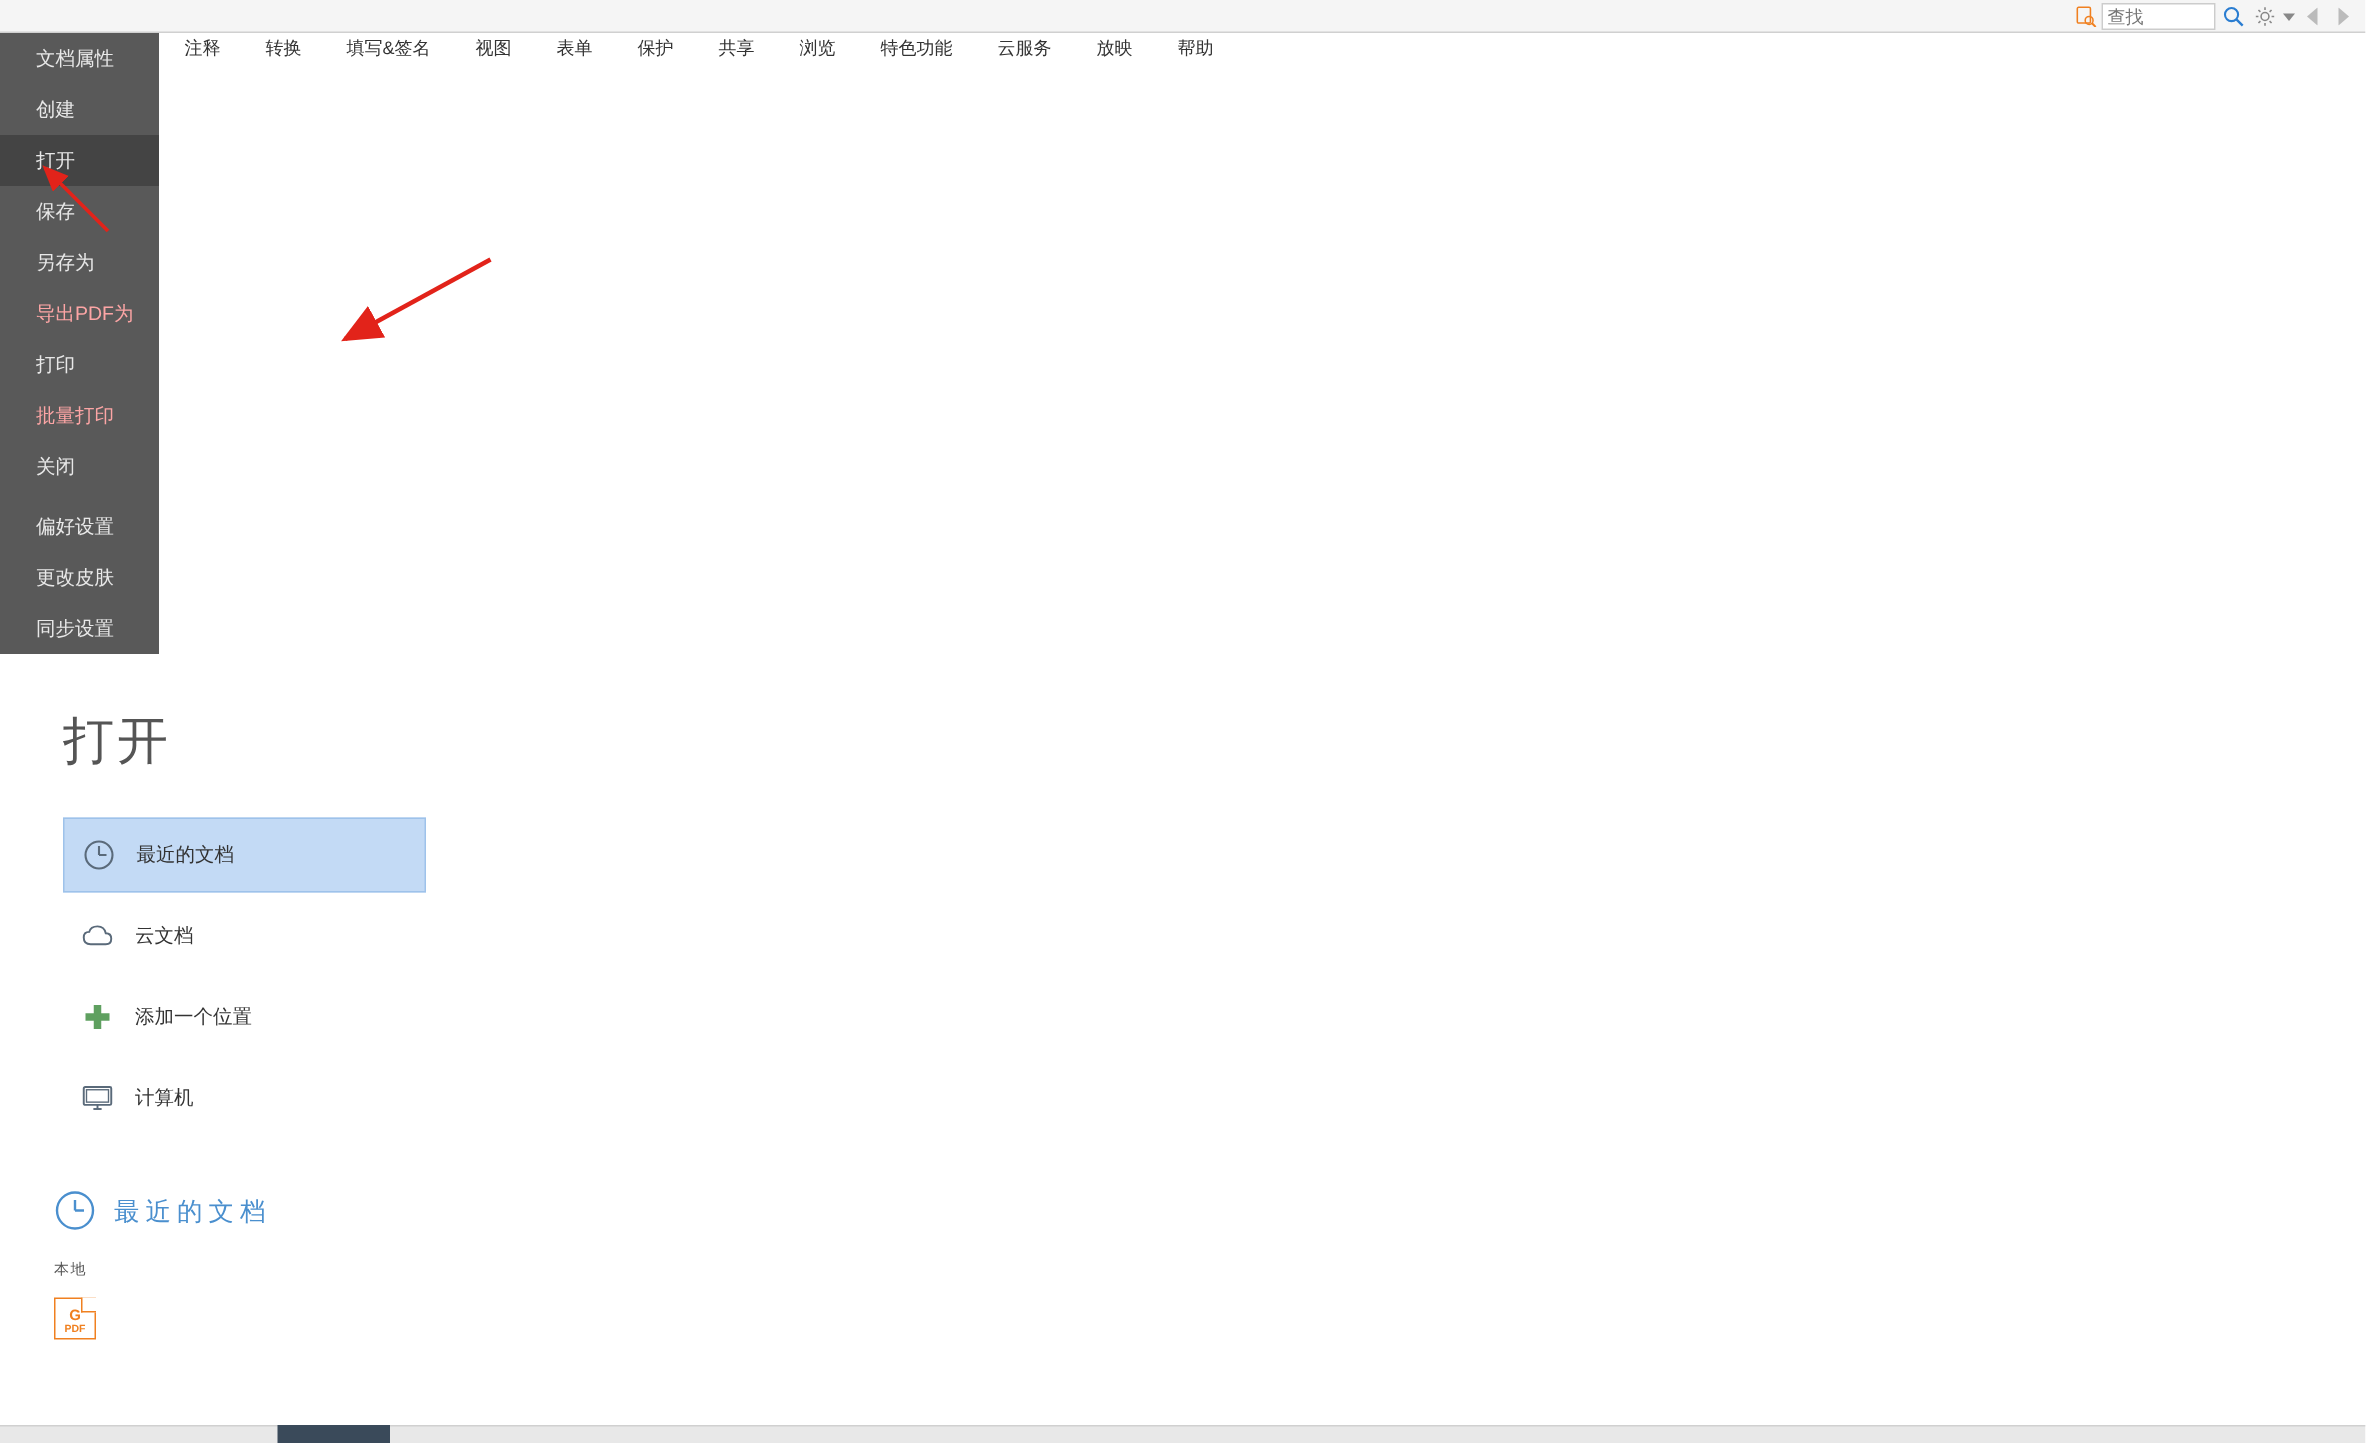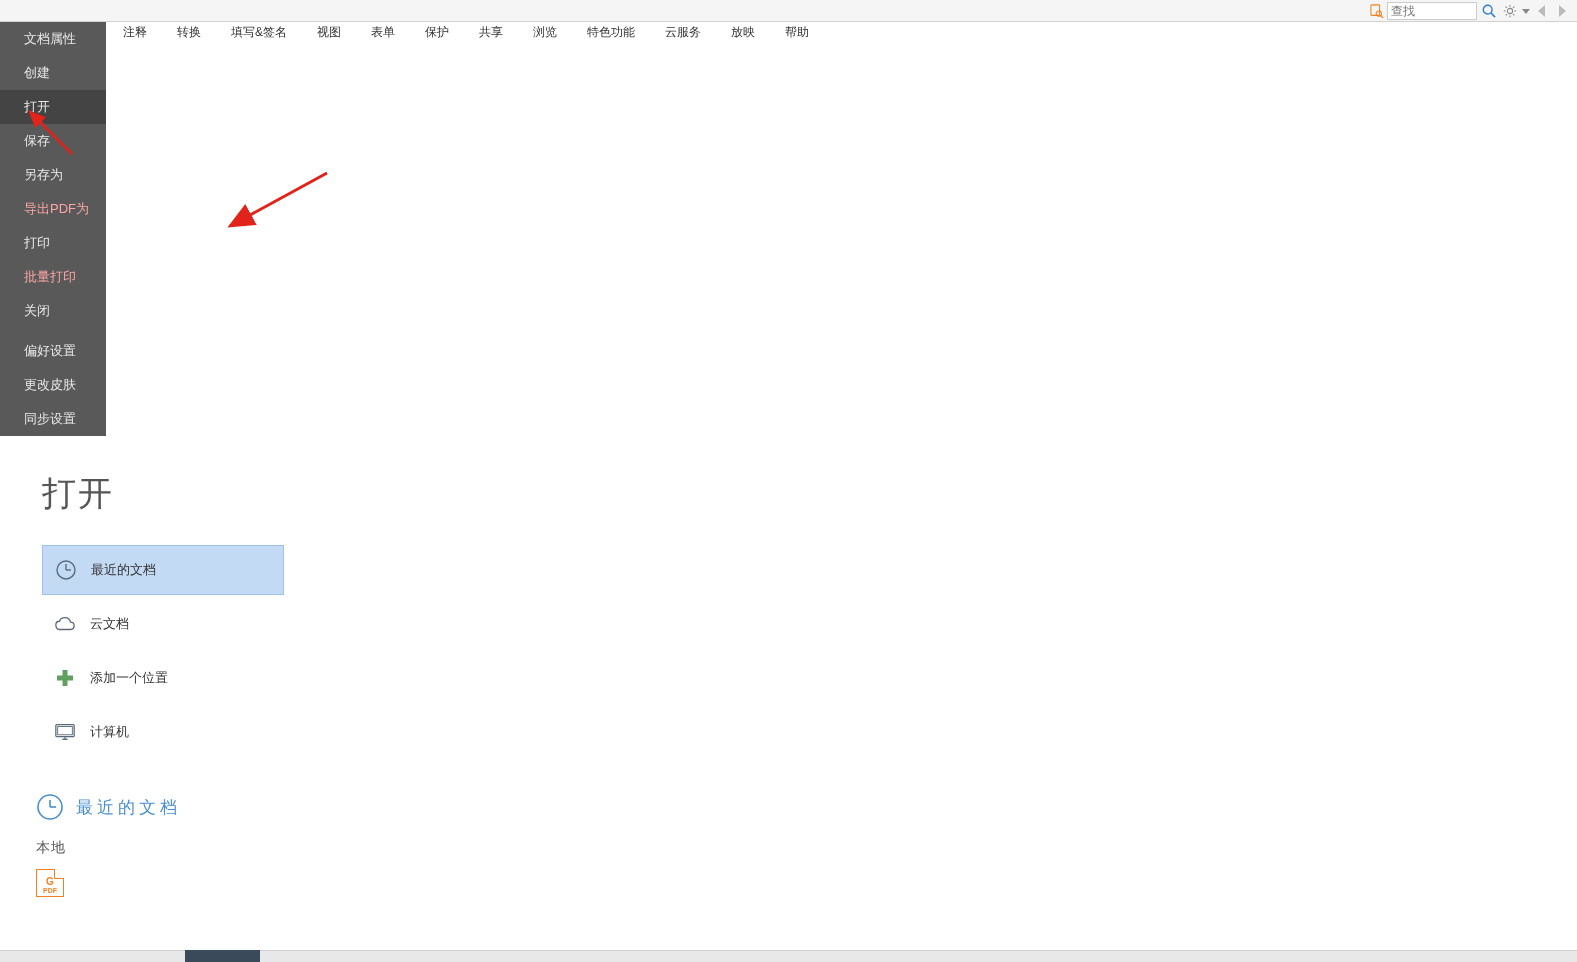--- a/index.html
+++ b/index.html
@@ -5,21 +5,21 @@
     * { margin: 0; padding: 0; box-sizing: border-box; font-family: "Microsoft YaHei", "PingFang SC", sans-serif; }
     body { width: 1577px; height: 962px; background: #fff; overflow: hidden; position: relative; }
 
     
     .menu-bar { height: 22px; background: #f5f5f5; border-bottom: 1px solid #d0d0d0; display: flex; align-items: stretch; font-size: 12px; color: #333; }
     .menu-tab { padding: 0 15px; display: flex; align-items: center; cursor: pointer; }
     .menu-tab.active { background: #f08020; color: #fff; }
     .menu-spacer { flex: 1; }
     .search-group { display: flex; align-items: center; gap: 2px; padding-right: 6px; }
     .search-icon-pre { width: 16px; height: 16px; display:flex; align-items:center; justify-content:center; color:#f08020;}
-    .find-input { width: 90px; height: 18px; border: 1px solid #ccc; font-size: 12px; padding: 0 3px; background:#fff; color:#888; }
+    .find-input { width: 76px; height: 18px; border: 1px solid #ccc; font-size: 12px; padding: 0 3px; background:#fff; color:#888; }
     .search-btn { width: 20px; height: 18px; display:flex; align-items:center; justify-content:center; color:#2a7dd1; cursor:pointer;}
     .gear-btn, .nav-btn { width: 18px; height: 18px; display:flex; align-items:center; justify-content:center; color:#888; cursor:pointer;}
 
     
     .workspace { display: flex; height: calc(100% - 22px - 12px); flex-direction: column; }
 
     
     .sidebar { width: 106px; background: #595959; color: #e8e8e8; font-size: 13px; }
     .sidebar-item { height: 34px; display: flex; align-items: center; padding-left: 24px; cursor: pointer; position: relative; }
     .sidebar-item.selected { background: #444; }
@@ -31,21 +31,21 @@
     .panel-title { font-size: 34px; color: #555; font-weight: 300; margin-bottom: 28px; letter-spacing: 2px;}
     .loc { display:flex; align-items:center; gap:14px; height:50px; padding-left:12px; cursor:pointer; font-size:13px; color:#333; margin-bottom:4px;}
     .loc.selected { background: #c3daf5; border: 1px solid #9ec2ea; }
     .loc-icon { width:22px; height:22px; display:flex; align-items:center; justify-content:center; color:#6a7a8a;}
 
     
     .content { flex:1; padding: 32px 0 0 36px; }
     .section-head { display:flex; align-items:center; gap:12px; margin-bottom:18px;}
     .head-title { font-size:17px; color:#4a8fce; letter-spacing:4px;}
     .clock-big { width:28px; height:28px; }
-    .subhead { font-size:14px; color:#555; margin-bottom:10px; letter-spacing:1px;}
+    .subhead { font-size:10px; color:#555; margin-bottom:10px; letter-spacing:1px;}
     .file-row { display:flex; align-items:center; gap:12px; cursor:pointer; padding: 2px 0;}
     .pdf-icon { width:28px; height:28px; border:1.5px solid #f08020; display:flex; flex-direction:column; align-items:center; justify-content:flex-end; position:relative;}
     .pdf-fold { position:absolute; top:-1px; right:-1px; width:10px; height:10px; background:#fff; border-left:1.5px solid #f08020; border-bottom:1.5px solid #f08020;}
     .pdf-g { color:#f08020; font-weight:bold; font-size:10px; line-height:1;}
     .pdf-lbl { color:#f08020; font-size:7px; font-weight:bold; line-height:1; margin-bottom:2px;}
     .file-meta .fname { font-size:13px; color:#333; }
     .file-meta .fpath { font-size:12px; color:#888; margin-top:2px;}
     .blur { filter: blur(3px); display:inline-block; background:#ccc; color:#ccc; margin: 0 2px;}
 
     

